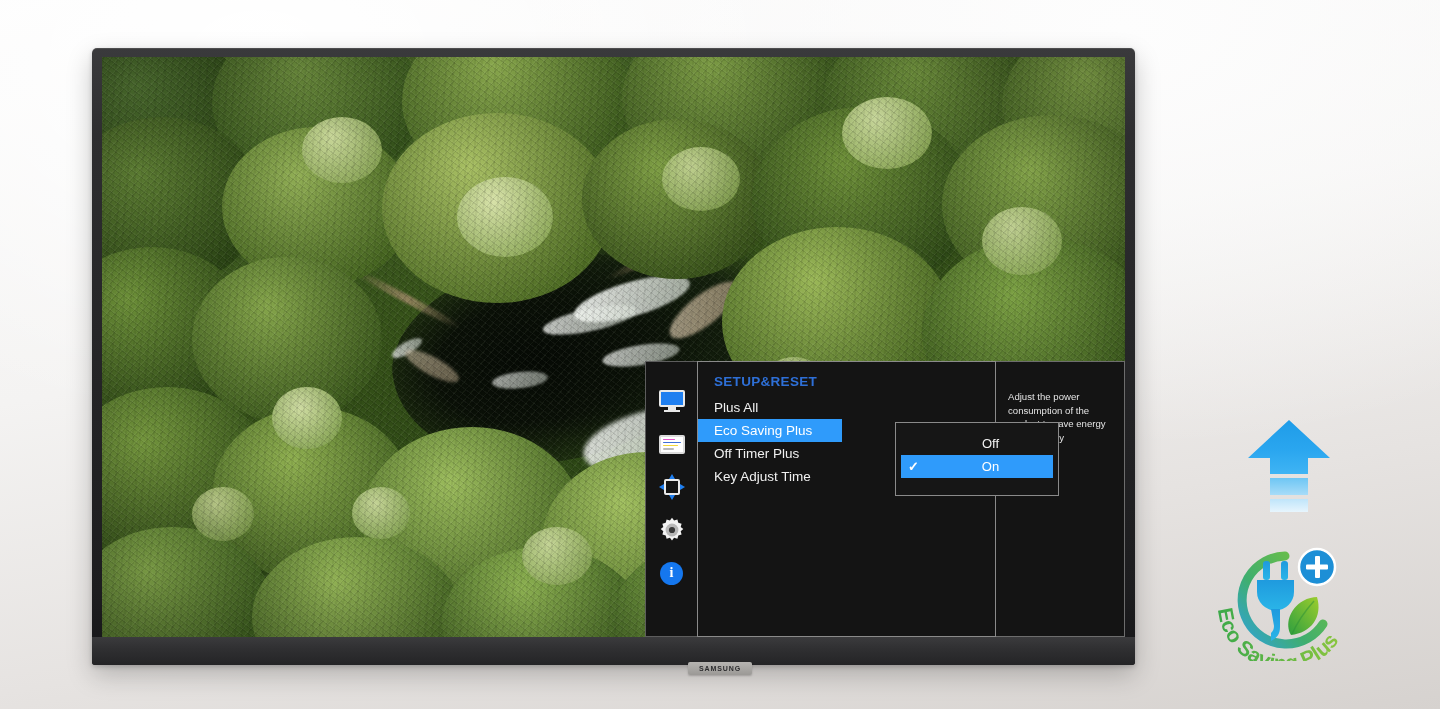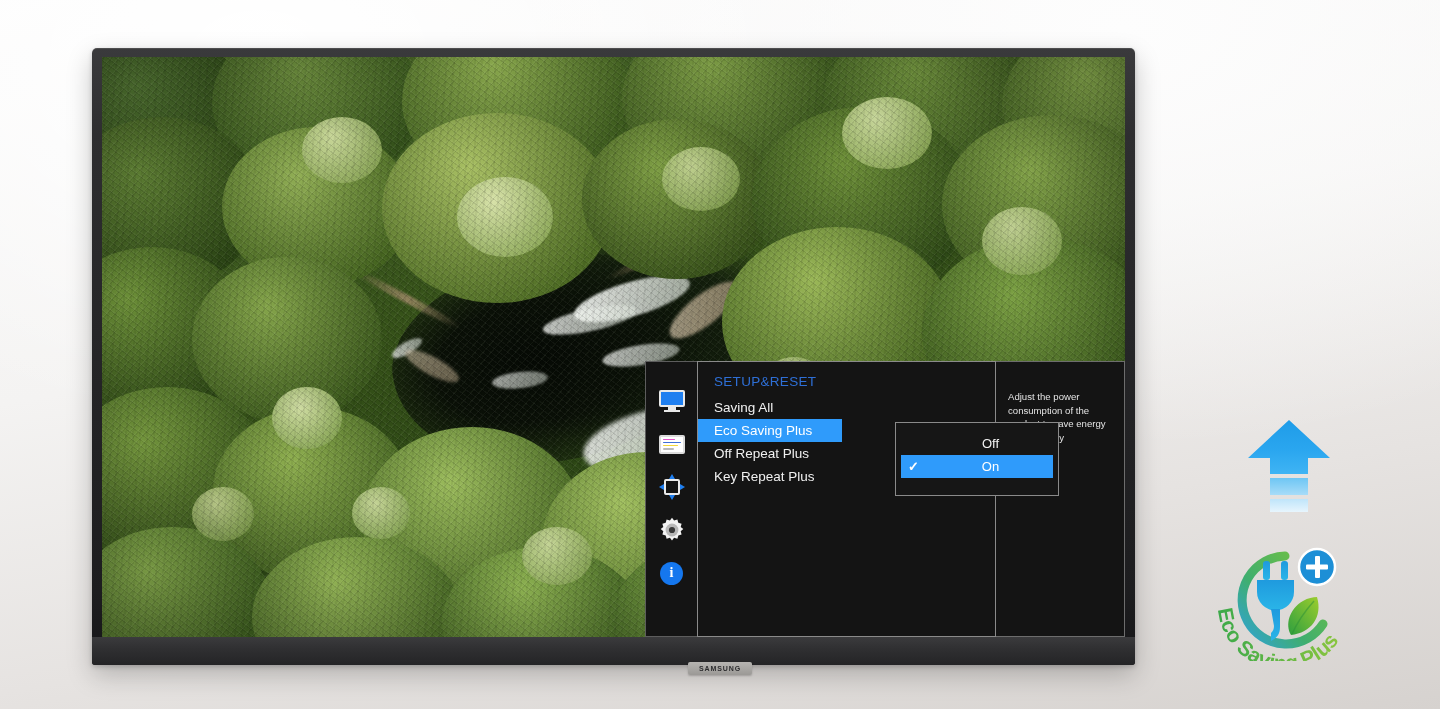--- a/index.html
+++ b/index.html
@@ -165,21 +165,21 @@
     color:#fff; font-weight:bold; font-size:14px; font-family:"Liberation Serif",serif; line-height:1; }
 
   #osd-main {
     flex: 1;
     background: #141414;
     border: 1px solid #8a8a8a;
     position: relative;
     padding-top: 12px;
   }
   #osd-title {
-    color:#2e6fd6; font-size:13.5px; font-weight:400;
+    color:#2e6fd6; font-size:13.5px; font-weight:700;
     letter-spacing:.3px; padding-left:16px; margin-bottom:7px;
   }
   .menu-item {
     height: 23px; line-height:23px;
     padding-left:16px;
     color:#f0f0f0; font-size:13.5px;
     width: 144px;
     white-space:nowrap;
   }
   .menu-item.sel { background:#2f9bfb; color:#ffffff; }
@@ -356,24 +356,24 @@
         </div>
 
         <div class="rail-icon">
           <span class="ic-info">i</span>
         </div>
       </div>
 
       <div id="osd-main">
         <div id="osd-title">SETUP&amp;RESET</div>
 
-        <div class="menu-item">Saving All</div>
+        <div class="menu-item">Plus All</div>
         <div class="menu-item sel">Eco Saving Plus</div>
-        <div class="menu-item">Off Repeat Plus</div>
-        <div class="menu-item">Key Repeat Plus</div>
+        <div class="menu-item">Off Timer Plus</div>
+        <div class="menu-item">Key Adjust Time</div>
 
         <div id="submenu">
           <div class="sub-item">
             <span>Off</span>
           </div>
           <div class="sub-item sel">
             <span class="sub-check">✓</span>
             <span>On</span>
           </div>
         </div>

